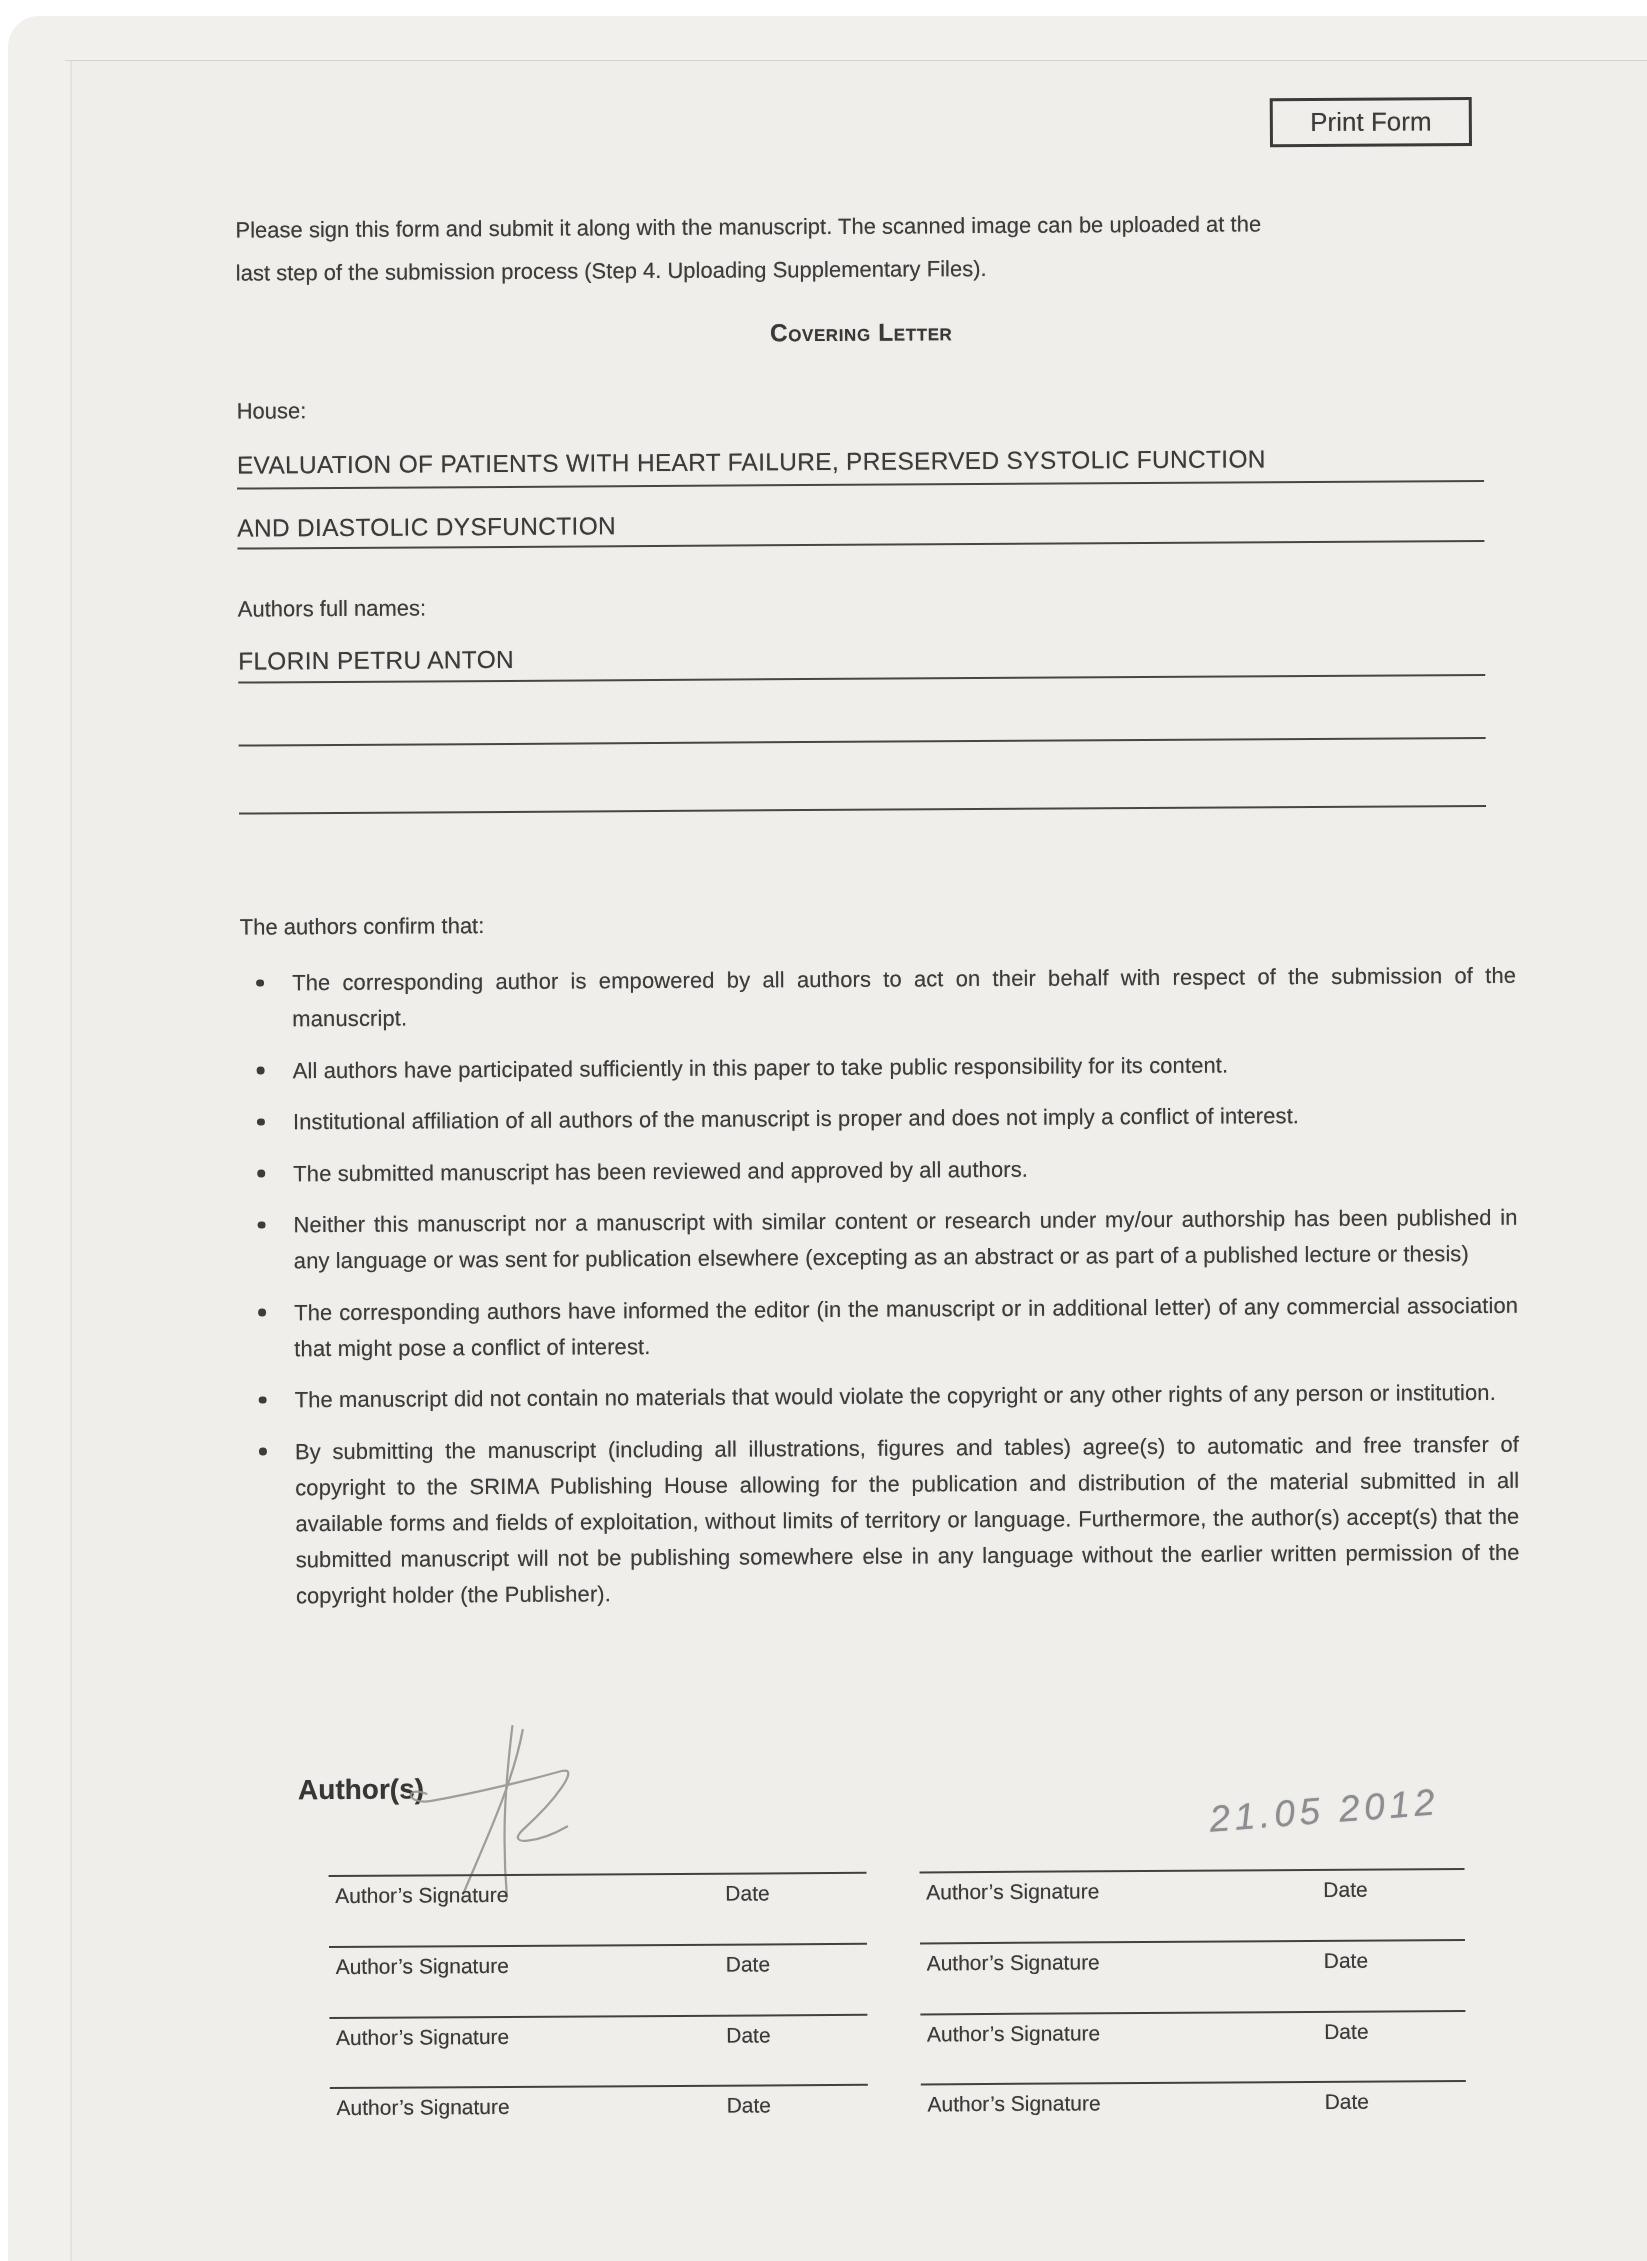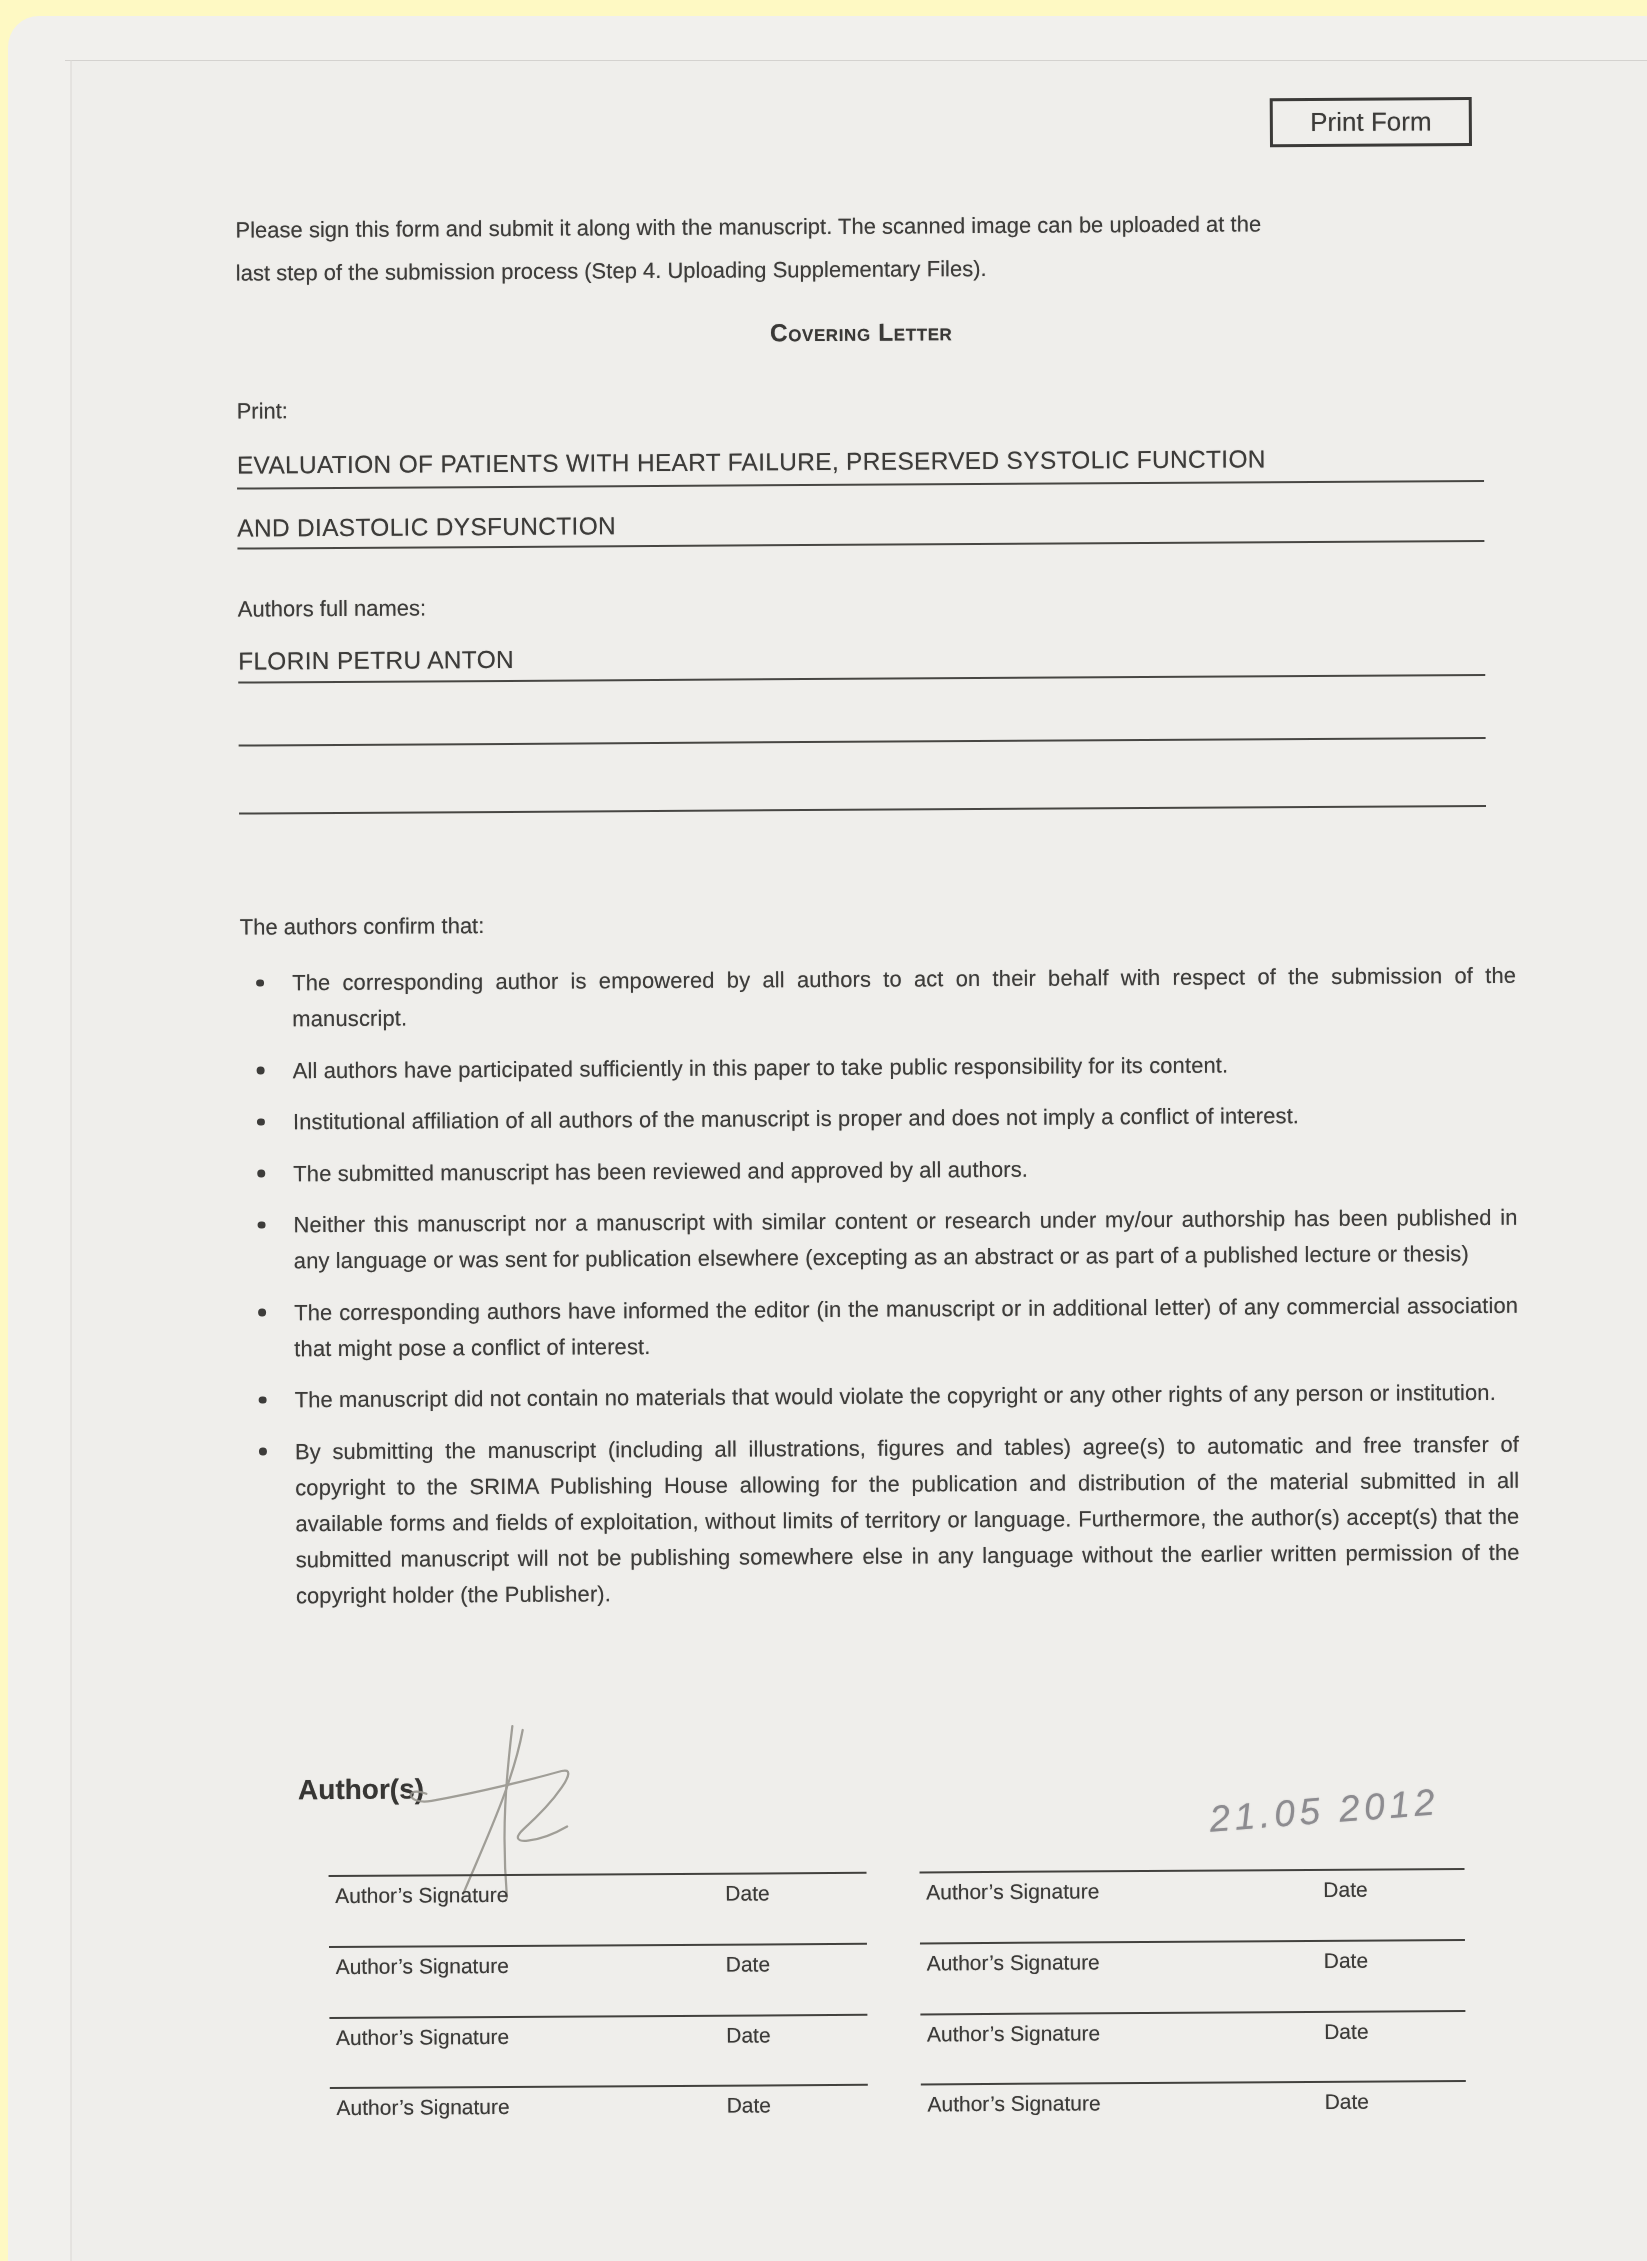--- a/index.html
+++ b/index.html
@@ -1,18 +1,18 @@
 <!DOCTYPE html>
 <html style="font-size:10.3px"><head>
 <meta charset="utf-8">
 <style>
   html,body{margin:0;padding:0;background:#101010;}
   #scan-root{
     position:relative;width:1647px;height:2261px;overflow:hidden;
-    background:#fef9c3;
+    background:#ffffff;
     font-family:"Liberation Sans", sans-serif;
     color:#3b3a38;
   }
   
   .paper{
     position:absolute;left:8.4px;top:16px;right:0;bottom:0;
     background:#f1f0ed;
     border-top-left-radius:31px;
   }
   
@@ -90,21 +90,21 @@
 
     <div class="print-btn txt">Print Form</div>
 
     <div class="intro txt">
       <span>Please sign this form and submit it along with the manuscript. The scanned image can be uploaded at the</span>
       <span>last step of the submission process (Step 4. Uploading Supplementary Files).</span>
     </div>
 
     <div class="heading txt">Covering Letter</div>
 
-    <div class="label txt" style="left:241px;top:395px;">Print:</div>
+    <div class="label txt" style="left:241px;top:395px;">House:</div>
 
     <div class="field-line txt" style="left:241px;top:439px;width:1247px;height:47px;padding-bottom:7.8px;">
       <span>EVALUATION OF PATIENTS WITH HEART FAILURE, PRESERVED SYSTOLIC FUNCTION</span>
     </div>
     <div class="field-line txt" style="left:241px;top:510px;width:1247px;height:36px;padding-bottom:5.2px;">
       <span>AND DIASTOLIC DYSFUNCTION</span>
     </div>
 
     <div class="label txt" style="left:241px;top:593px;">Authors full names:</div>
 

